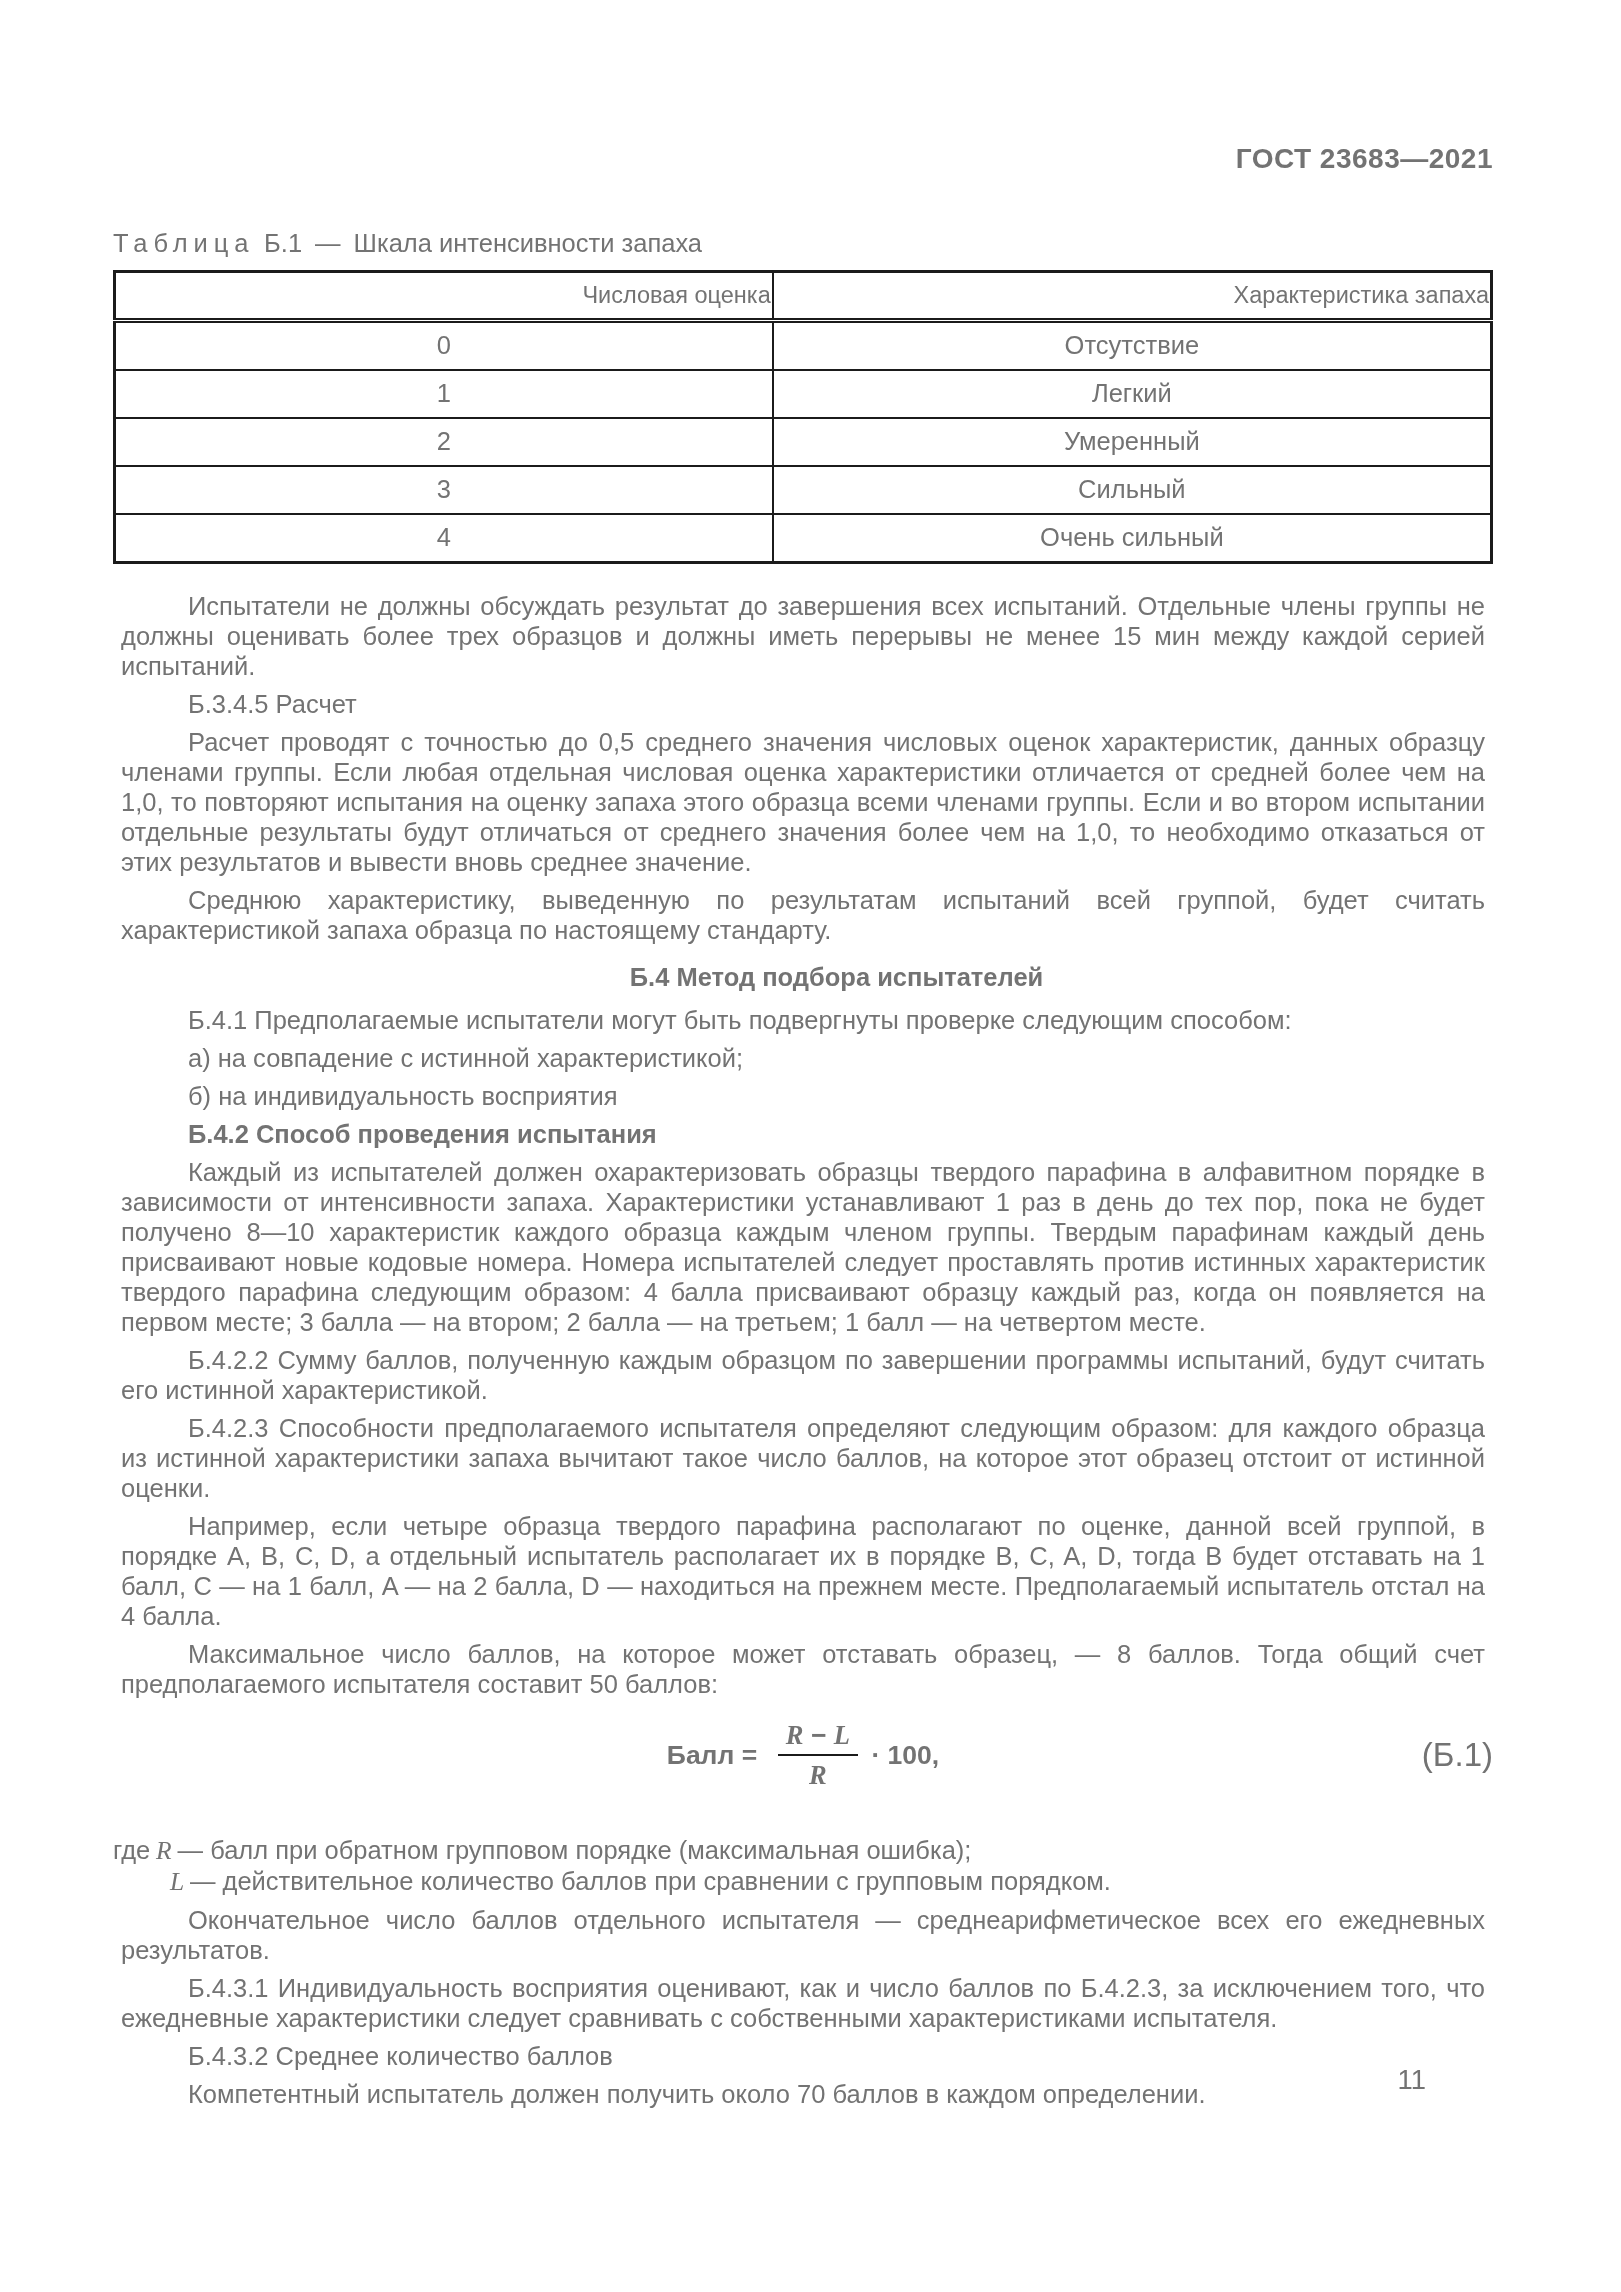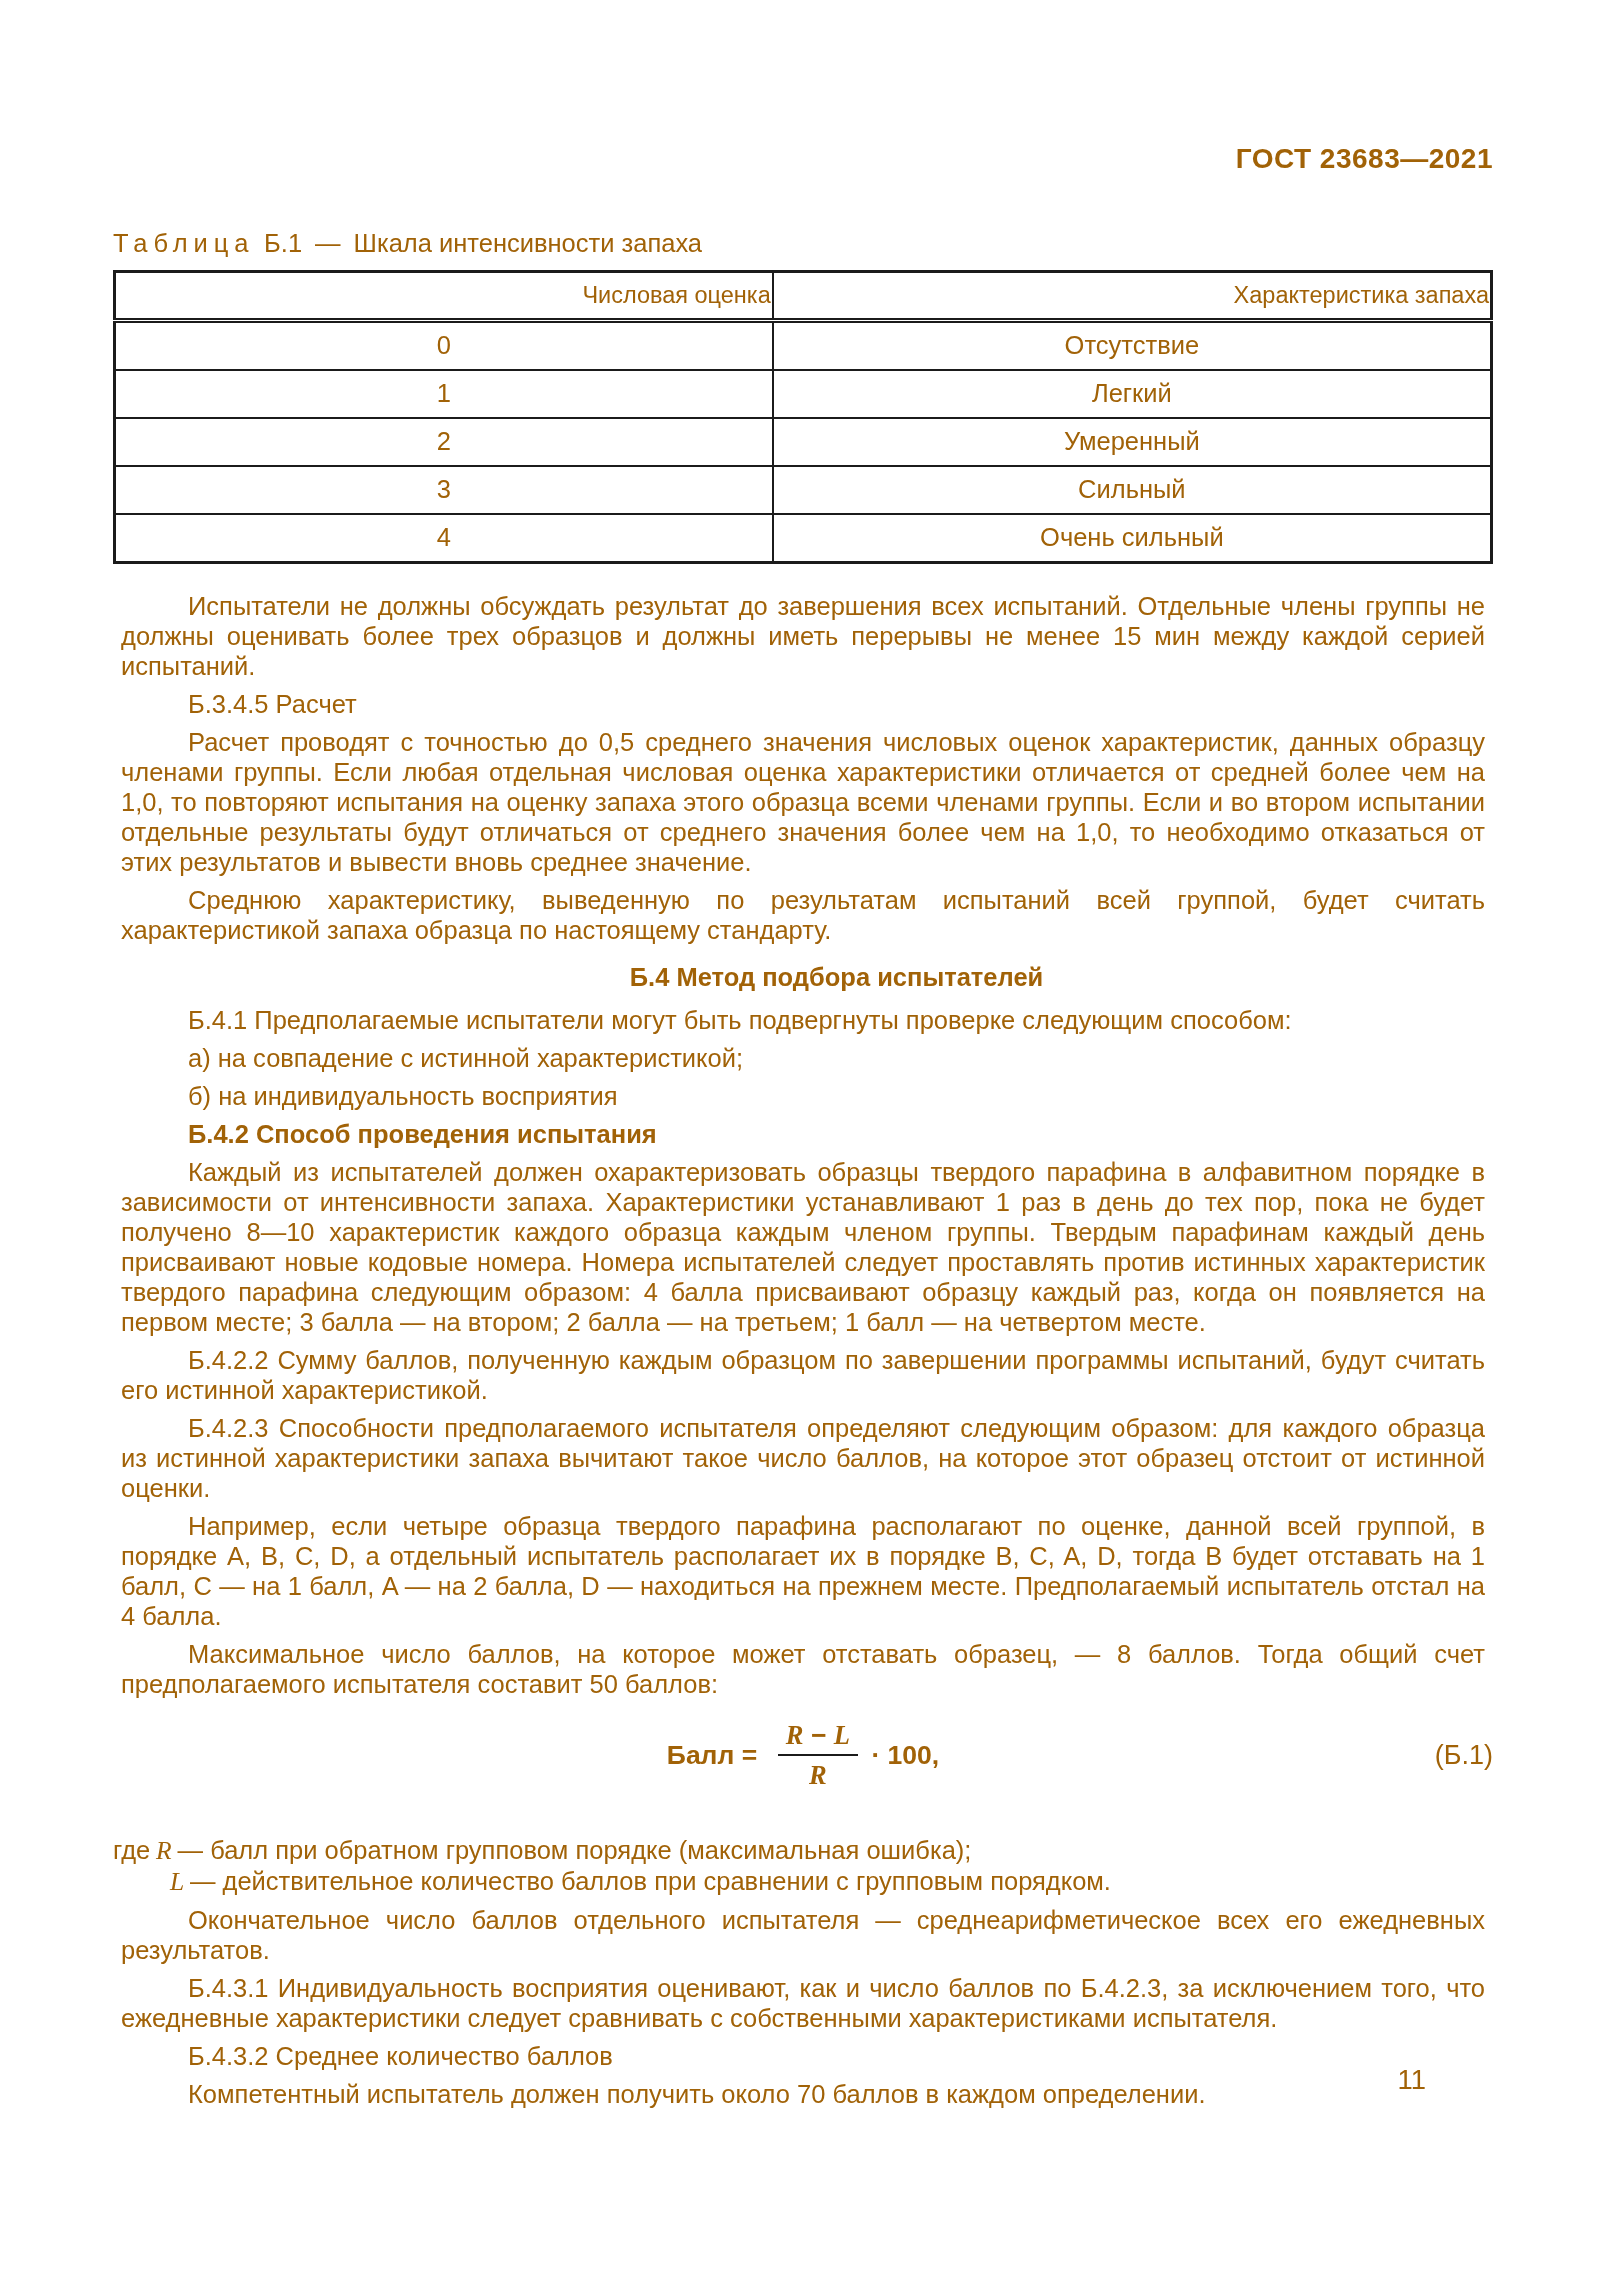--- a/index.html
+++ b/index.html
@@ -1,21 +1,21 @@
 <!DOCTYPE html>
 <html><head>
 <meta charset="utf-8">
 <style>
   html, body { margin: 0; padding: 0; background: #ffffff; }
   .page {
     position: relative;
     width: 1621px;
     height: 2293px;
     background: #ffffff;
-    color: #a16207;
+    color: #737373;
     font-family: "Liberation Sans", sans-serif;
     overflow: hidden;
   }
   .content {
     position: absolute;
     left: 113px;
     top: 0;
     width: 1380px;
   }
   .doc-header {
@@ -93,21 +93,21 @@
   .math-var {
     font-family: "Liberation Serif", serif;
     font-style: italic;
   }
   .formula-label {
     position: absolute;
     right: 0;
     top: 50%;
     transform: translateY(-50%);
     font-weight: 400;
-    font-size: 27px;
+    font-size: 33px;
   }
 
   .where-block { margin-top: 3.9px; }
   .where-line { margin: 0; text-align: left; }
   .where-line .math-var { font-weight: 400; margin: 0 5.9px; }
   .where-line.second { padding-left: 51px; }
 
   .page-number {
     position: absolute;
     top: 2064px;

